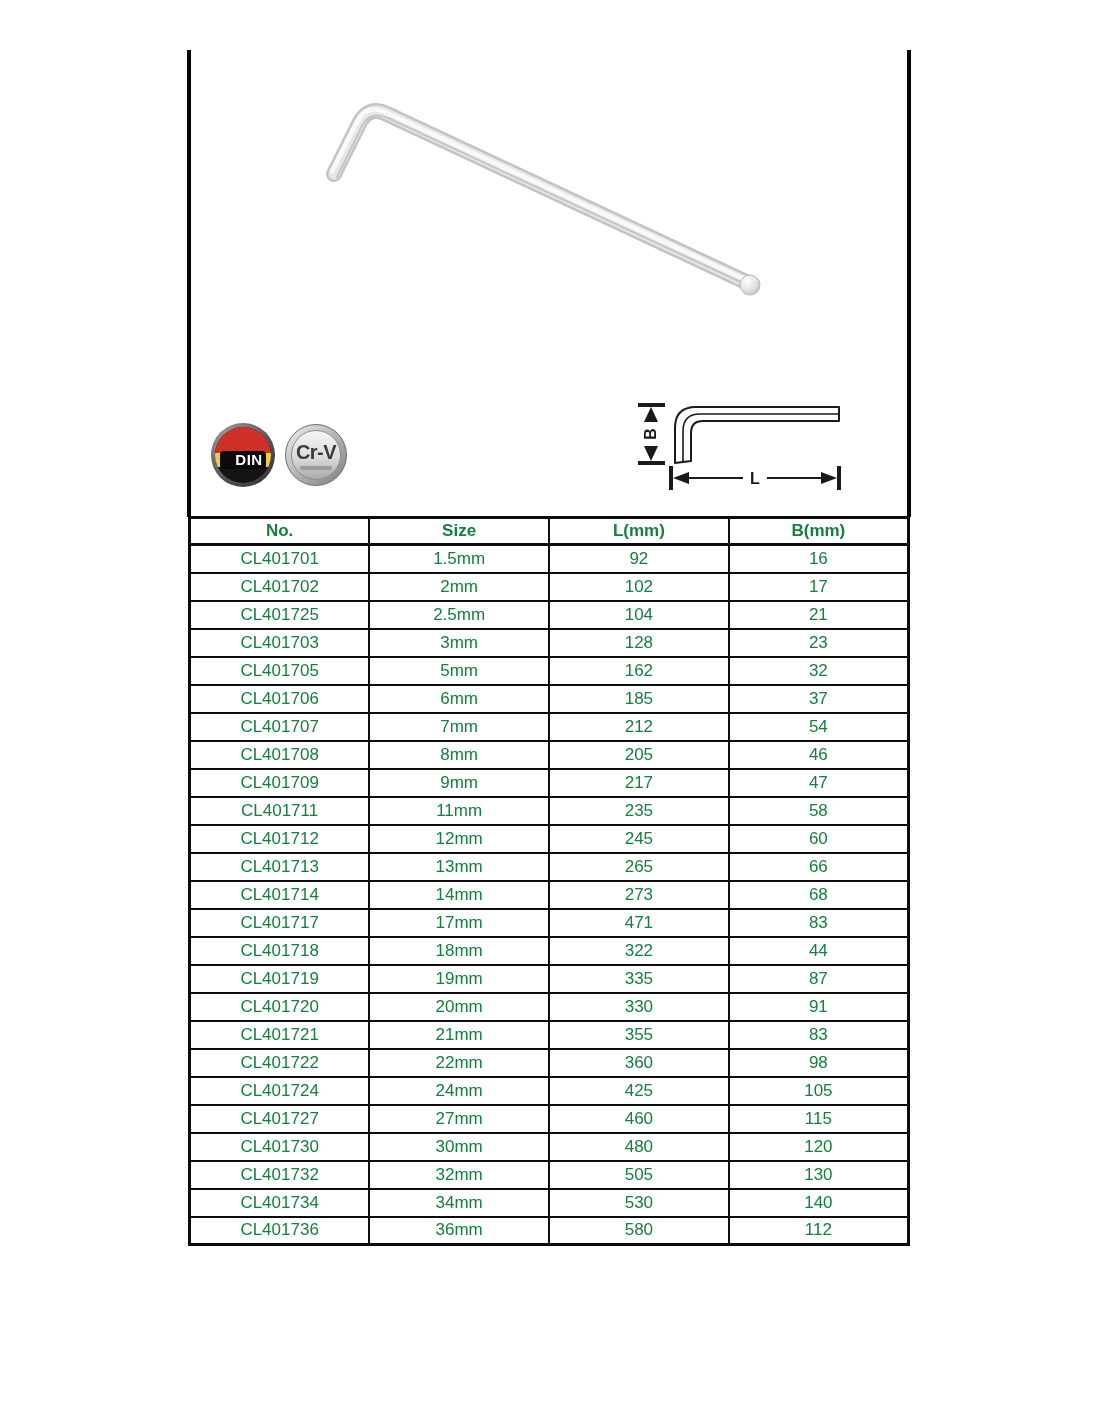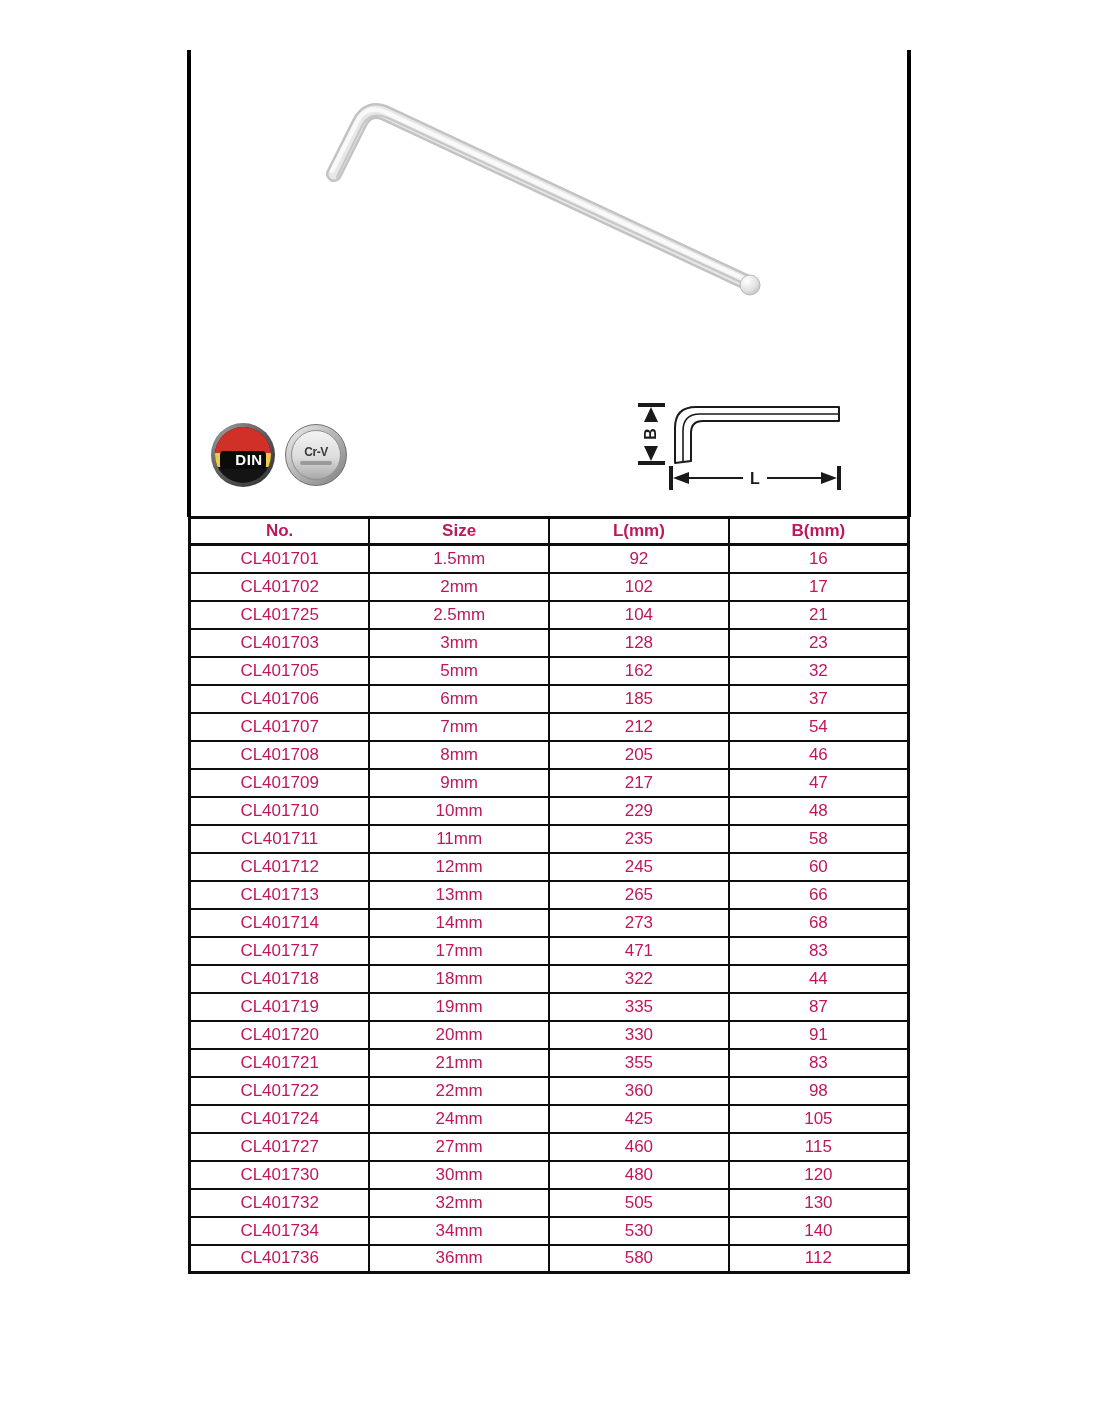--- a/index.html
+++ b/index.html
@@ -37,32 +37,32 @@
     left:285px; top:424px; width:62px; height:62px;
     background:linear-gradient(135deg, #f0f0f0 0%, #b9b9b9 45%, #7f7f7f 100%);
     border:1px solid #6f6f6f;
   }
   .crv-face {
     position:absolute; inset:5px; border-radius:50%;
     background:linear-gradient(180deg, #f4f4f4 0%, #dcdcdc 55%, #a9a9a9 100%);
     border:1px solid #8f8f8f;
     display:flex; flex-direction:column; align-items:center; justify-content:center;
   }
-  .crv-text { font-weight:bold; font-size:12px; color:#3a3a3a; letter-spacing:-0.5px; }
+  .crv-text { font-weight:bold; font-size:20px; color:#3a3a3a; letter-spacing:-0.5px; }
   .crv-underline { width:68%; height:4px; background:#9a9a9a; border-radius:2px; margin-top:2px; }
 
   
   .dim-diagram { position:absolute; left:615px; top:390px; }
   .dim-diagram text { font-family:"Liberation Sans", sans-serif; font-weight:bold; fill:#1a1a1a; }
 
   
   .spec-table {
     position:absolute; left:188px; top:516px; width:722px;
     border-collapse:collapse; table-layout:fixed;
-    font-size:17px; color:#be185d;
+    font-size:17px; color:#15803d;
   }
   .spec-table, .spec-table th, .spec-table td { border:2px solid #0d0d0d; }
   .spec-table { border-width:3px; }
   .spec-table th {
     height:27px; font-weight:bold; text-align:center; vertical-align:middle;
     border-bottom-width:3px; font-size:17px;
   }
   .spec-table td { height:28px; text-align:center; vertical-align:middle; }
 </style>
 </head>
@@ -187,26 +187,20 @@
           <td>205</td>
           <td>46</td>
         </tr>
         <tr>
           <td>CL401709</td>
           <td>9mm</td>
           <td>217</td>
           <td>47</td>
         </tr>
         <tr>
-          <td>CL401710</td>
-          <td>10mm</td>
-          <td>229</td>
-          <td>48</td>
-        </tr>
-        <tr>
           <td>CL401711</td>
           <td>11mm</td>
           <td>235</td>
           <td>58</td>
         </tr>
         <tr>
           <td>CL401712</td>
           <td>12mm</td>
           <td>245</td>
           <td>60</td>

